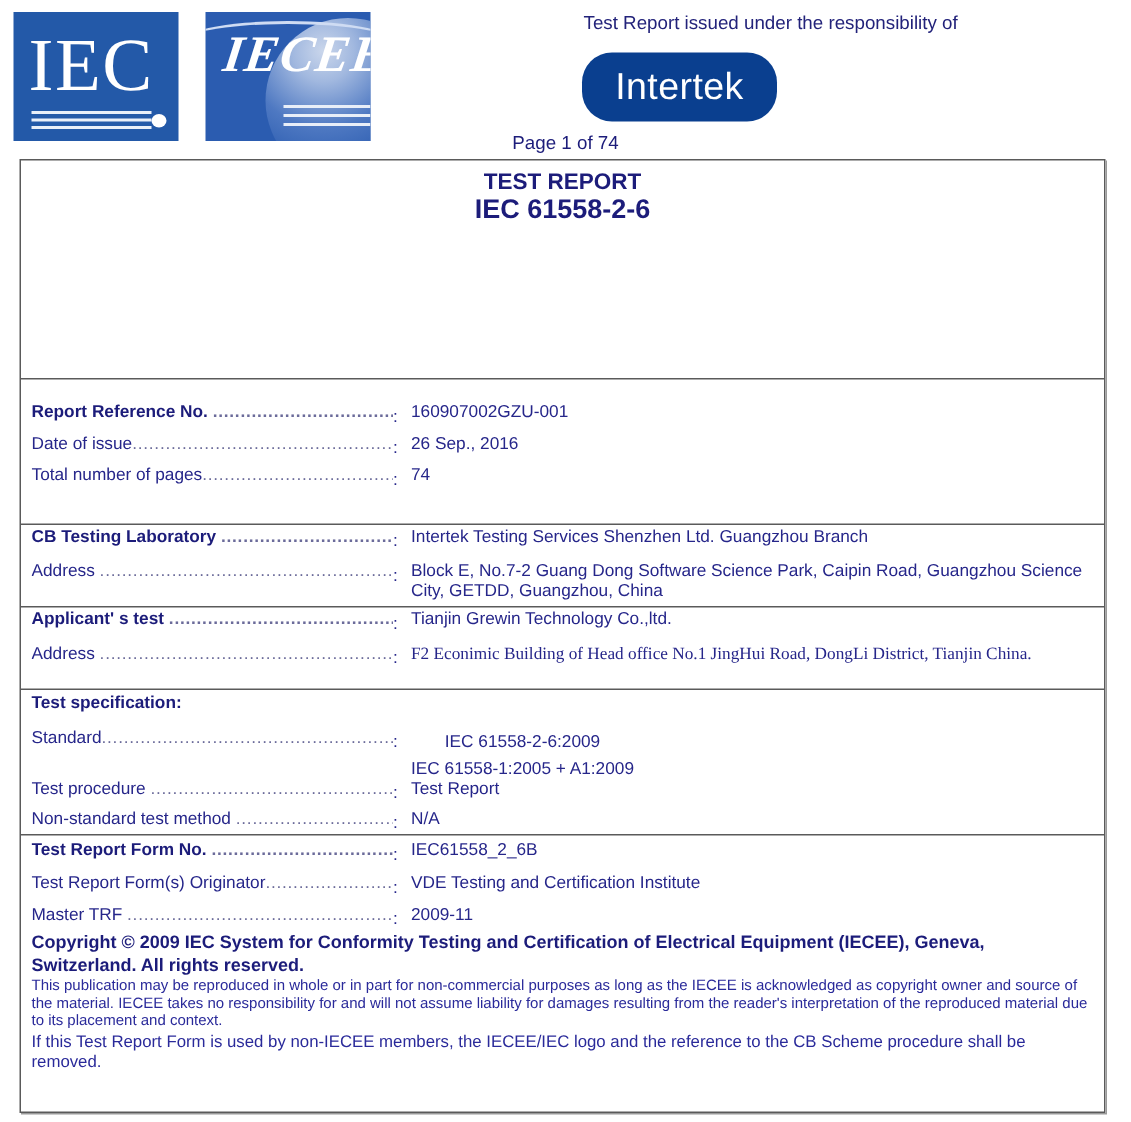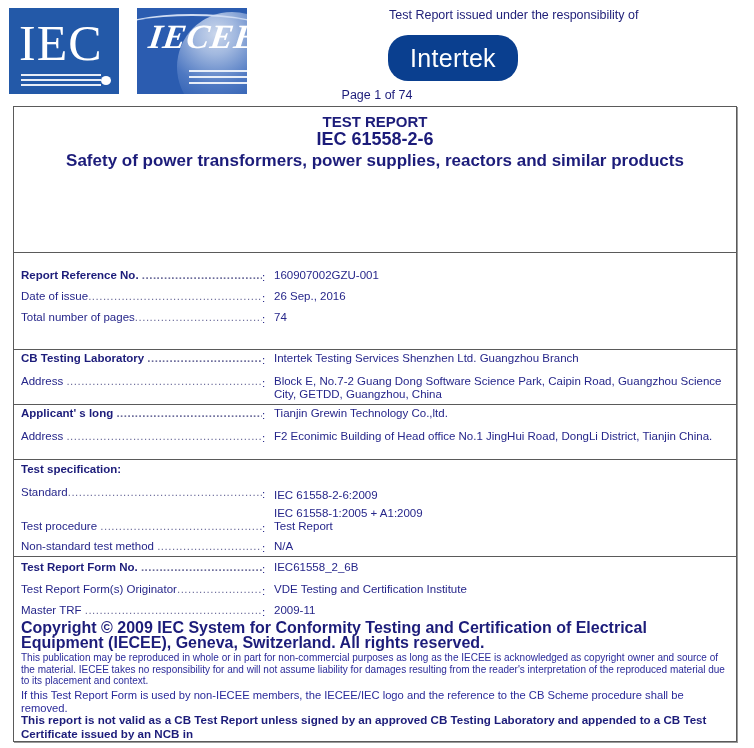--- a/index.html
+++ b/index.html
@@ -37,21 +37,21 @@
   .t2 { top: 22px; font-size: 18px; }
   .t3 { top: 44px; font-size: 17px; line-height: 19.5px; padding: 0 10px; }
 
   .row { position: absolute; left: 7px; font-size: 11.5px; color: #26268a; white-space: nowrap; }
   .row .lbl { display: inline-block; width: 241px; overflow: hidden; }
   .row .lbl.bold, .bold { font-weight: bold; color: #1c1c7a; }
   .row .colon { display: inline-block; width: 12px; }
   .row .val { display: inline-block; vertical-align: top; white-space: normal; }
   .dots { color: #6b6b9a; letter-spacing: 0.5px; }
 
-  .copyright { position: absolute; left: 7px; right: 10px; font-size: 16px; font-weight: bold; color: #1c1c7a; line-height: 14.5px; }
+  .copyright { position: absolute; left: 7px; right: 10px; font-size: 12px; font-weight: bold; color: #1c1c7a; line-height: 14.5px; }
   .fine { position: absolute; left: 7px; right: 6px; font-size: 10px; color: #2a2a9a; line-height: 11.5px; }
   .notice { position: absolute; left: 7px; right: 6px; font-size: 11.2px; color: #2a2a9a; line-height: 13px; }
   .invalid { position: absolute; left: 7px; right: 6px; font-size: 11.6px; font-weight: bold; color: #1c1c7a; line-height: 14px; }
 </style>
 </head>
 <body>
 
 <div class="abs logo-iec">
   <span class="txt">IEC</span>
   <span class="ln" style="top:66px;width:80px;"></span>
@@ -72,21 +72,20 @@
 <div class="abs issued">Test Report issued under the responsibility of</div>
 <div class="abs logo-intertek">Intertek</div>
 
 <div class="abs page-no">Page 1 of 74</div>
 
 <div class="abs box">
 
   <div class="title t1">TEST REPORT</div>
   <div class="title t2">IEC 61558-2-6</div>
   <div class="title t3">
-    <div>Safety of power transformers, power supplies, reactors and similar products</div>
   </div>
 
   <div class="divider" style="top:145px;"></div>
 
   <div class="row" style="top:162px;">
     <span class="lbl bold"><span>Report Reference No.</span> <span class="dots">..........................................</span></span><span class="colon">:</span><span class="val">160907002GZU-001</span>
   </div>
   <div class="row" style="top:183px;">
     <span class="lbl"><span>Date of issue</span><span class="dots">.......................................................</span></span><span class="colon">:</span><span class="val">26 Sep., 2016</span>
   </div>
@@ -99,31 +98,31 @@
   <div class="row" style="top:245px;">
     <span class="lbl bold"><span>CB Testing Laboratory</span> <span class="dots">..........................................</span></span><span class="colon">:</span><span class="val">Intertek Testing Services Shenzhen Ltd. Guangzhou Branch</span>
   </div>
   <div class="row" style="top:268px;">
     <span class="lbl"><span>Address</span> <span class="dots">...........................................................</span></span><span class="colon">:</span><span class="val" style="width:455px;line-height:13px;">Block E, No.7-2 Guang Dong Software Science Park, Caipin Road, Guangzhou Science City, GETDD, Guangzhou, China</span>
   </div>
 
   <div class="divider" style="top:297px;"></div>
 
   <div class="row" style="top:300px;">
-    <span class="lbl bold"><span>Applicant' s long</span> <span class="dots">..........................................</span></span><span class="colon">:</span><span class="val">Tianjin Grewin Technology Co.,ltd.</span>
+    <span class="lbl bold"><span>Applicant' s test</span> <span class="dots">..........................................</span></span><span class="colon">:</span><span class="val">Tianjin Grewin Technology Co.,ltd.</span>
   </div>
   <div class="row" style="top:323px;">
-    <span class="lbl"><span>Address</span> <span class="dots">...........................................................</span></span><span class="colon">:</span><span class="val" style="width:455px;line-height:13px;">F2 Econimic Building of Head office No.1 JingHui Road, DongLi District, Tianjin China.</span>
+    <span class="lbl"><span>Address</span> <span class="dots">...........................................................</span></span><span class="colon">:</span><span class="val" style="width:455px;line-height:13px;font-family:Liberation Serif, serif;">F2 Econimic Building of Head office No.1 JingHui Road, DongLi District, Tianjin China.</span>
   </div>
 
   <div class="divider" style="top:352px;"></div>
 
   <div class="row bold" style="top:356px;text-align:right;">Test specification:</div>
   <div class="row" style="top:379px;">
-    <span class="lbl"><span>Standard</span><span class="dots">...........................................................</span></span><span class="colon">:</span><span class="val" style="line-height:18px;">
+    <span class="lbl"><span>Standard</span><span class="dots">...........................................................</span></span><span class="colon">:</span><span class="val" style="line-height:18px;text-align:center;">
       <span style="display:block">IEC 61558-2-6:2009</span>
       <span style="display:block">IEC 61558-1:2005 + A1:2009</span>
     </span>
   </div>
   <div class="row" style="top:413px;">
     <span class="lbl"><span>Test procedure</span> <span class="dots">...........................................................</span></span><span class="colon">:</span><span class="val">Test Report</span>
   </div>
   <div class="row" style="top:433px;">
     <span class="lbl"><span>Non-standard test method</span> <span class="dots">..............................</span></span><span class="colon">:</span><span class="val">N/A</span>
   </div>
@@ -136,14 +135,13 @@
   <div class="row" style="top:476px;">
     <span class="lbl"><span>Test Report Form(s) Originator</span><span class="dots">..........................................</span></span><span class="colon">:</span><span class="val">VDE Testing and Certification Institute</span>
   </div>
   <div class="row" style="top:497px;">
     <span class="lbl"><span>Master TRF</span> <span class="dots">...........................................................</span></span><span class="colon">:</span><span class="val">2009-11</span>
   </div>
 
   <div class="copyright" style="top:514px;">Copyright © 2009 IEC System for Conformity Testing and Certification of Electrical Equipment (IECEE), Geneva, Switzerland. All rights reserved.</div>
   <div class="fine" style="top:545px;">This publication may be reproduced in whole or in part for non-commercial purposes as long as the IECEE is acknowledged as copyright owner and source of the material. IECEE takes no responsibility for and will not assume liability for damages resulting from the reader's interpretation of the reproduced material due to its placement and context.</div>
   <div class="notice" style="top:582px;">If this Test Report Form is used by non-IECEE members, the IECEE/IEC logo and the reference to the CB Scheme procedure shall be removed.</div>
-  <div class="invalid" style="top:606px;">This report is not valid as a CB Test Report unless signed by an approved CB Testing Laboratory and appended to a CB Test Certificate issued by an NCB in</div>
 </div>
 
 </body></html>

